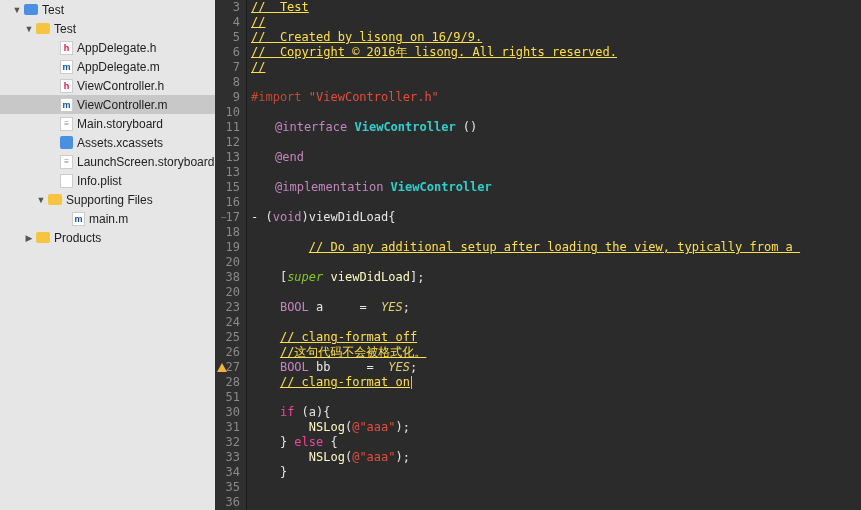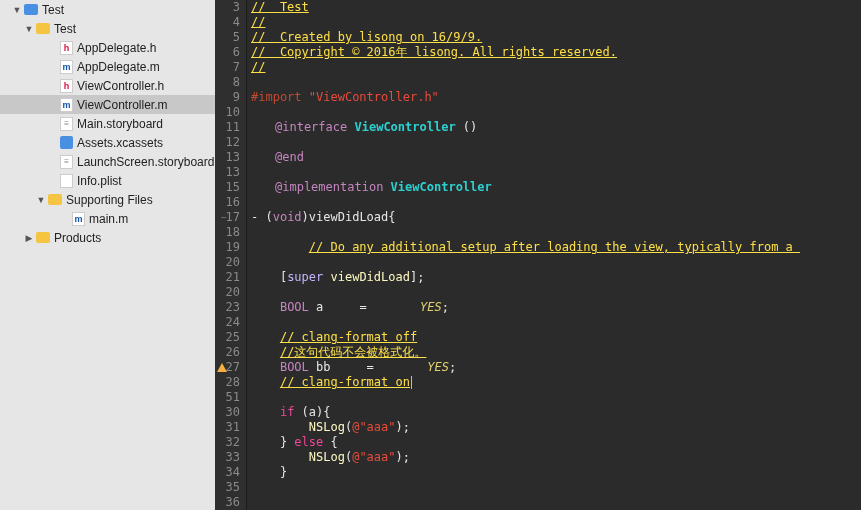--- a/index.html
+++ b/index.html
@@ -105,23 +105,23 @@
   color: #e6e6e6;
 }
 .code-row { height: 15px; }
 .c-comment { color: #fde047; text-decoration: underline; }
 .c-pp { color: #c14a2f; }
 .c-str { color: #e74c3c; }
 .c-kw { color: #ec4899; }
 .c-type { color: #c586c0; margin-top: 31px; }
 .c-class { color: #2dd0d0; font-weight: bold; }
 .c-fn { color: #fef9c3; }
-.c-macro { color: #e0d070; font-style: italic; margin-left: 39px; }
+.c-macro { color: #e0d070; font-style: italic; }
 .c-at { color: #c586c0; padding-left: 24px; }
-.c-super { color: #c4b5fd; }
+.c-super { color: #84cc16; font-style: italic; }
 .cursor {
   display: inline-block;
   width: 1px;
   height: 13px;
   background: #bbb;
   vertical-align: middle;
   margin-left: 1px;
 }
 </style>
 </head>
@@ -246,21 +246,21 @@
       <div class="gutter-row">
         <span>18</span>
       </div>
       <div class="gutter-row">
         <span>19</span>
       </div>
       <div class="gutter-row">
         <span>20</span>
       </div>
       <div class="gutter-row">
-        <span>21</span>
+        <span>38</span>
       </div>
       <div class="gutter-row">
         <span>20</span>
       </div>
       <div class="gutter-row">
         <span>23</span>
       </div>
       <div class="gutter-row">
         <span>24</span>
       </div>

